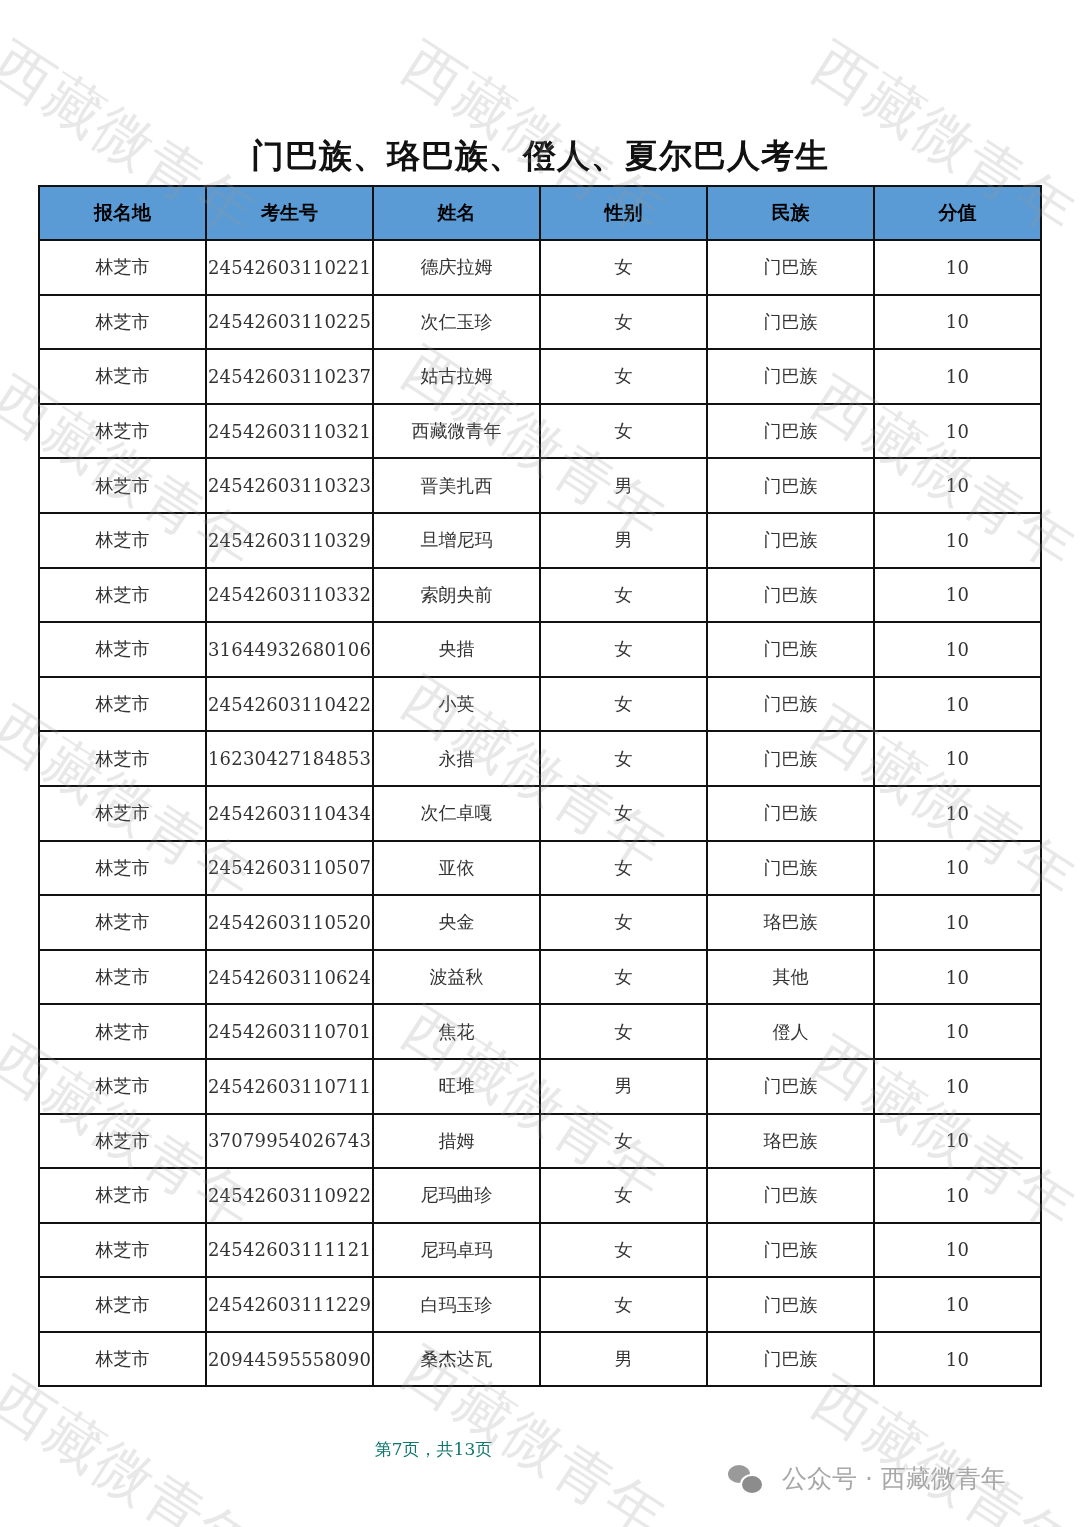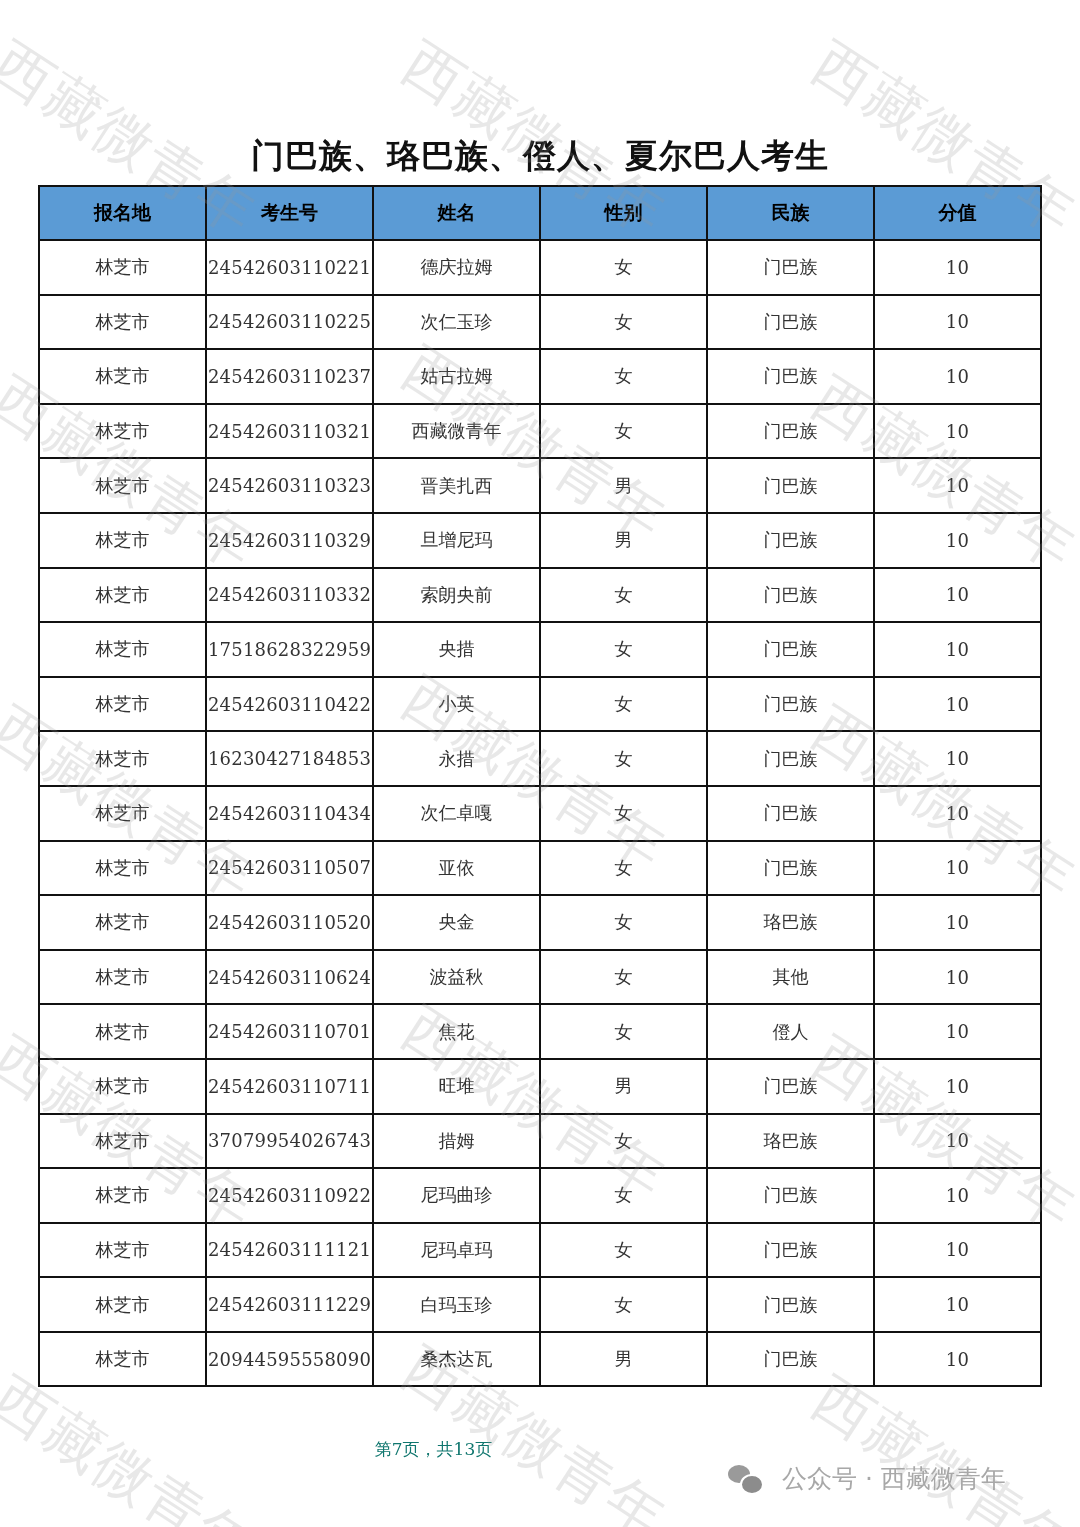--- a/index.html
+++ b/index.html
@@ -95,21 +95,21 @@
       <tr>
         <td>林芝市</td>
         <td class="num">24542603110332</td>
         <td>索朗央前</td>
         <td>女</td>
         <td>门巴族</td>
         <td class="num">10</td>
       </tr>
       <tr>
         <td>林芝市</td>
-        <td class="num">17518628322959</td>
+        <td class="num">31644932680106</td>
         <td>央措</td>
         <td>女</td>
         <td>门巴族</td>
         <td class="num">10</td>
       </tr>
       <tr>
         <td>林芝市</td>
         <td class="num">24542603110422</td>
         <td>小英</td>
         <td>女</td>

